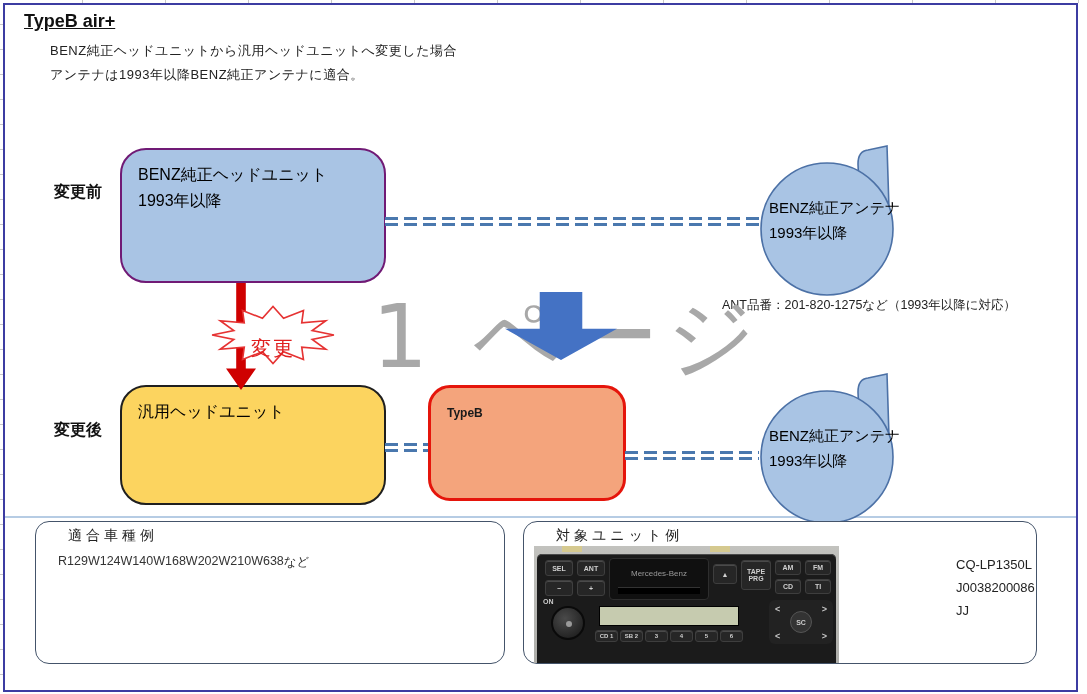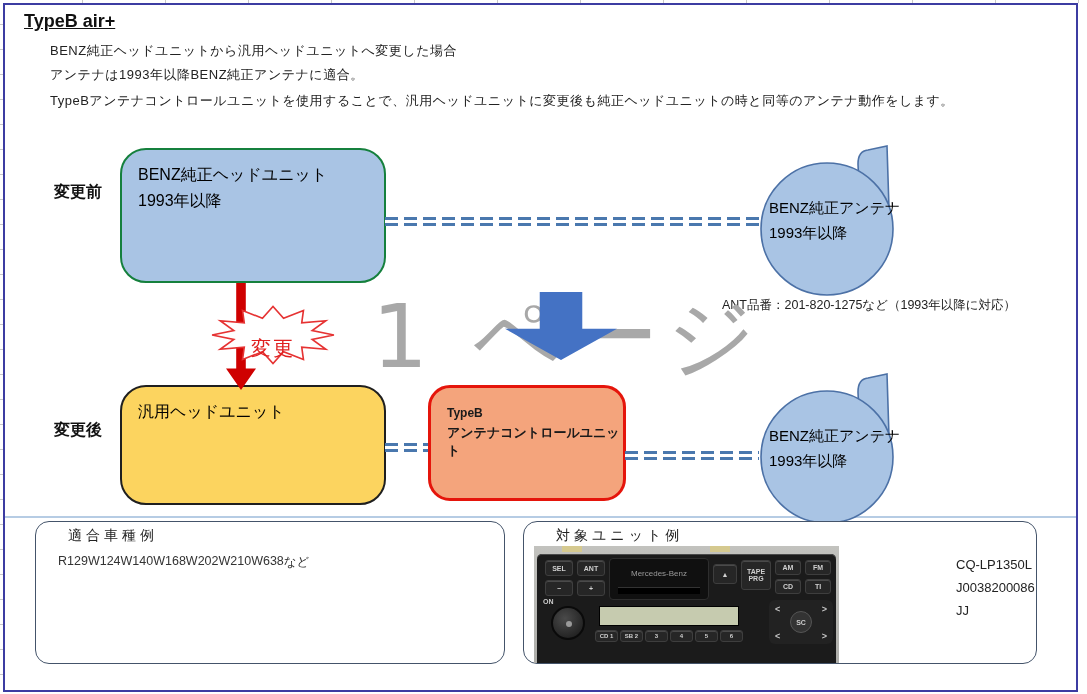--- a/index.html
+++ b/index.html
@@ -25,21 +25,21 @@
     letter-spacing:8px; z-index:1; font-family:"DejaVu Sans",sans-serif; }
 
   
   .row-label { position:absolute; font-size:16px; font-weight:bold; color:#111; }
   .label-before { left:54px; top:182px; }
   .label-after  { left:54px; top:420px; }
 
   
   .rounded-box { position:absolute; border-radius:26px; z-index:2; }
   .head-unit-before { left:120px; top:148px; width:266px; height:135px;
-    background:#a9c4e4; border:2px solid #15803d; }
+    background:#a9c4e4; border:2px solid #701a75; }
   .head-unit-after { left:120px; top:385px; width:266px; height:120px;
     background:#fcd45f; border:2px solid #1f1f1f; }
   .box-text { padding:12px 10px 0 16px; font-size:16px; line-height:26px; color:#000; }
 
   .control-unit { left:428px; top:385px; width:198px; height:116px; border-radius:22px;
     background:#f4a47c; border:3px solid #e5150b; z-index:2; position:absolute; }
   .control-unit .t1 { margin:18px 0 4px 16px; font-size:12px; font-weight:bold; }
   .control-unit .t2 { margin:0 0 0 16px; font-size:13px; font-weight:bold; }
 
   
@@ -118,21 +118,20 @@
 <div class="stage">
   <div class="top-ticks"></div>
   <div class="left-ticks"></div>
 
   <div class="watermark">1 ページ</div>
   <div class="break-line"></div>
 
   <div class="page-title">TypeB air+</div>
   <div class="intro l1">BENZ純正ヘッドユニットから汎用ヘッドユニットへ変更した場合</div>
   <div class="intro l2">アンテナは1993年以降BENZ純正アンテナに適合。</div>
-  <div class="intro l3">TypeBアンテナコントロールユニットを使用することで、汎用ヘッドユニットに変更後も純正ヘッドユニットの時と同等のアンテナ動作をします。</div>
 
   <div class="row-label label-before">変更前</div>
   <div class="row-label label-after">変更後</div>
 
   <div class="rounded-box head-unit-before">
     <div class="box-text">
       <div>BENZ純正ヘッドユニット</div>
       <div>1993年以降</div>
     </div>
   </div>
@@ -161,21 +160,20 @@
 
   <div class="rounded-box head-unit-after">
     <div class="box-text">
       <div>汎用ヘッドユニット</div>
     </div>
   </div>
   <div class="connector conn-r2a"></div>
 
   <div class="control-unit">
     <div class="t1">TypeB</div>
-    <div class="t2">アンテナコントロールユニット</div>
   </div>
   <div class="connector conn-r2b"></div>
 
   <div class="antenna antenna-2">
     <svg width="150" height="162" viewBox="0 0 150 162">
       <path d="M 104 92 L 101 24 Q 101 11 111 10 L 130 6 L 133 100 Z" fill="#a9c4e4" stroke="#4c71a6" stroke-width="1.6"></path>
       <circle cx="70" cy="89" r="66" fill="#a9c4e4" stroke="#4c71a6" stroke-width="1.6"></circle>
     </svg>
     <div class="atext">
       <div>BENZ純正アンテナ</div>

